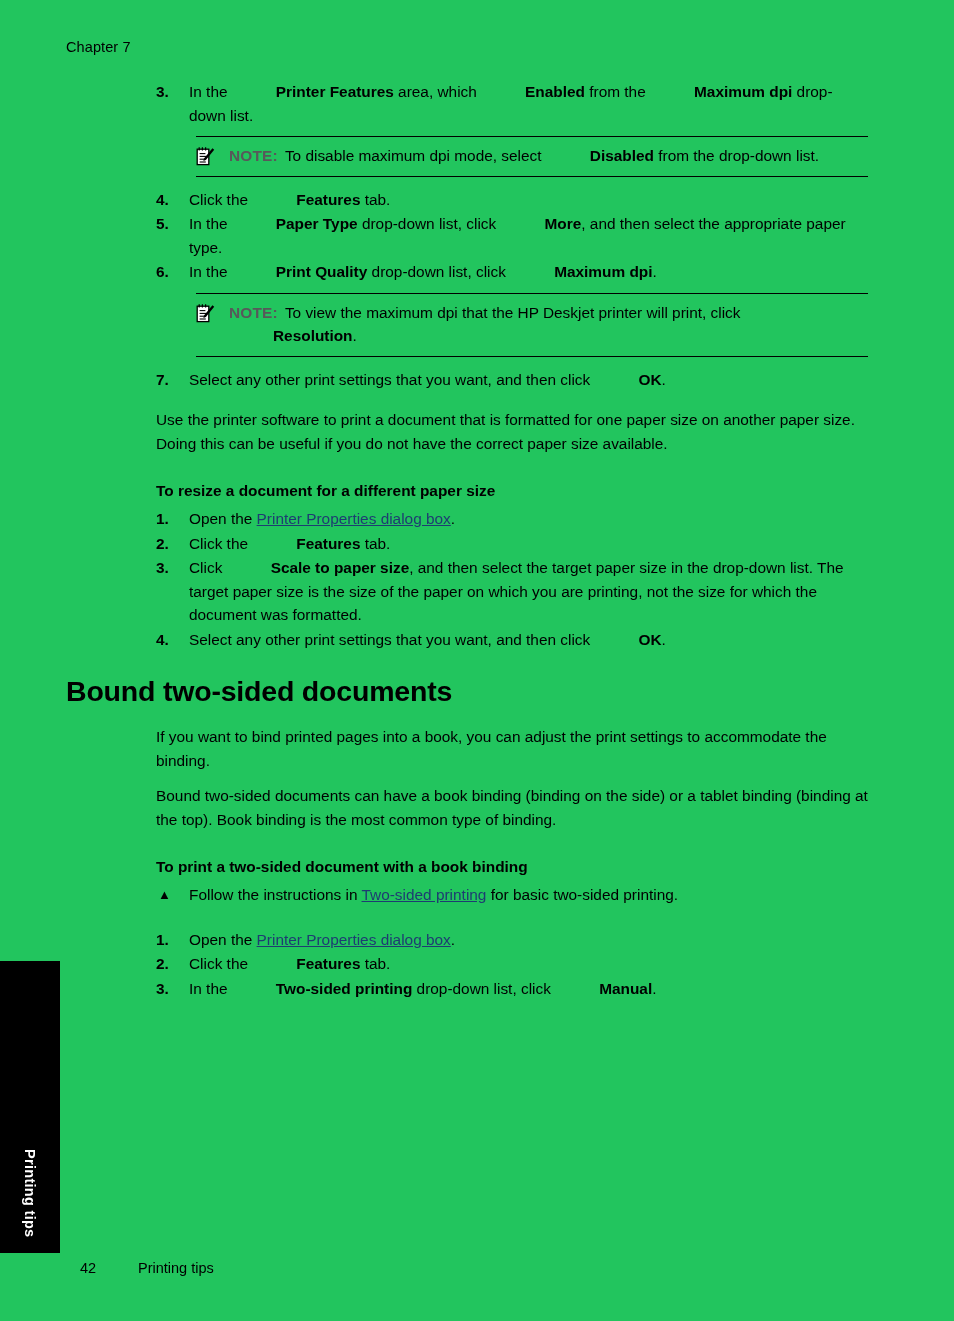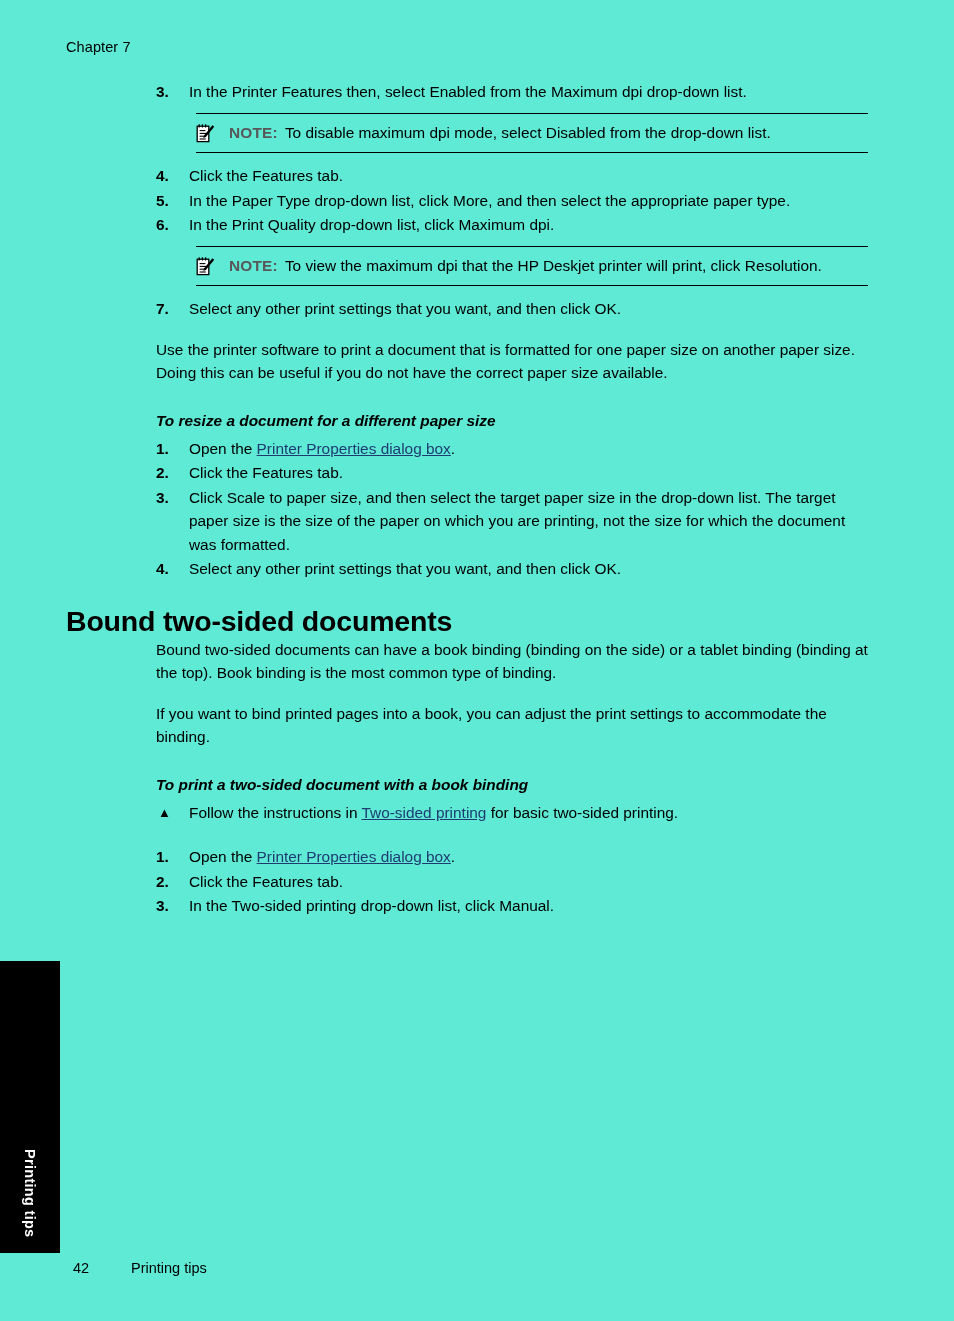--- a/index.html
+++ b/index.html
@@ -8,21 +8,21 @@
     background: #ffffff;
   }
   body {
     font-family: "Liberation Sans", sans-serif;
     color: #000000;
   }
   .page {
     position: relative;
     width: 954px;
     height: 1321px;
-    background: #5eead4;
+    background: #22c55e;
     overflow: hidden;
   }
 
   
   .chapter-head {
     position: absolute;
     left: 66px;
     top: 38px;
     font-size: 14.5px;
     line-height: 18px;
@@ -109,37 +109,36 @@
     letter-spacing: -0.2px;
   }
   h1.sect.second {
     margin-top: 23px;
   }
   h2.subsect {
     font-size: 15.4px;
     line-height: 22px;
     font-weight: bold;
     margin: 25px 0 5px 0;
-    font-style: italic;
   }
 
   p.body {
     font-size: 15.4px;
     line-height: 23.5px;
     margin: 0 0 12px 0;
   }
   p.body.first { margin-top: 17px; }
   .spacer-md { height: 20px; }
 
   a.doclink {
     color: #1e3c72;
     text-decoration: underline;
   }
 
-  b { font-weight: normal; }
+  b { font-weight: bold; margin-left: 44px; }
 
   
   .thumb-tab {
     position: absolute;
     left: 0;
     top: 961px;
     width: 60px;
     height: 292px;
     background: #000000;
   }
@@ -152,21 +151,21 @@
     white-space: nowrap;
     writing-mode: vertical-rl;
     left: 50%;
     transform: translateX(-50%);
     bottom: 16px;
   }
 
   
   .footer {
     position: absolute;
-    left: 73px;
+    left: 80px;
     top: 1258px;
     font-size: 14.5px;
     line-height: 20px;
     white-space: nowrap;
   }
   .footer .pgnum {
     display: inline-block;
     width: 58px;
   }
 </style>
@@ -174,21 +173,21 @@
 <body>
 
 <div class="page">
 
   <div class="chapter-head">Chapter 7</div>
 
   <div class="content">
 
     <ol class="steps">
       <li>
-        <span class="num">3.</span><span>In the </span><b>Printer Features</b><span> then, select </span><b>Enabled</b><span> from the </span><b>Maximum dpi</b><span> drop-down list.</span>
+        <span class="num">3.</span><span>In the </span><b>Printer Features</b><span> area, which </span><b>Enabled</b><span> from the </span><b>Maximum dpi</b><span> drop-down list.</span>
       </li>
     </ol>
 
     <div class="note">
       <div class="note-inner">
         <span class="note-icon">
           <svg width="19" height="20" viewBox="0 0 19 20" xmlns="http://www.w3.org/2000/svg">
             <rect x="1.2" y="3.2" width="11.6" height="15.4" fill="#ffffff" stroke="#000000" stroke-width="1.3"></rect>
             <line x1="3.6" y1="7.6" x2="9.4" y2="7.6" stroke="#000000" stroke-width="1.1"></line>
             <line x1="3.6" y1="10.4" x2="10.4" y2="10.4" stroke="#000000" stroke-width="1.1"></line>
@@ -256,22 +255,22 @@
       <li>
         <span class="num">3.</span><span>Click </span><b>Scale to paper size</b><span>, and then select the target paper size in the drop-down list. The target paper size is the size of the paper on which you are printing, not the size for which the document was formatted.</span>
       </li>
       <li>
         <span class="num">4.</span><span>Select any other print settings that you want, and then click </span><b>OK</b><span>.</span>
       </li>
     </ol>
 
     <h1 class="sect second">Bound two-sided documents</h1>
 
+    <p class="body first">If you want to bind printed pages into a book, you can adjust the print settings to accommodate the binding.</p>
     <p class="body">Bound two-sided documents can have a book binding (binding on the side) or a tablet binding (binding at the top). Book binding is the most common type of binding.</p>
-    <p class="body first">If you want to bind printed pages into a book, you can adjust the print settings to accommodate the binding.</p>
 
     <h2 class="subsect">To print a two-sided document with a book binding</h2>
 
     <ol class="steps">
       <li>
         <span class="bullet-tri">▲</span><span>Follow the instructions in </span><a class="doclink" href="#">Two-sided printing</a><span> for basic two-sided printing.</span>
       </li>
     </ol>
 
     <div class="spacer-md"></div>

